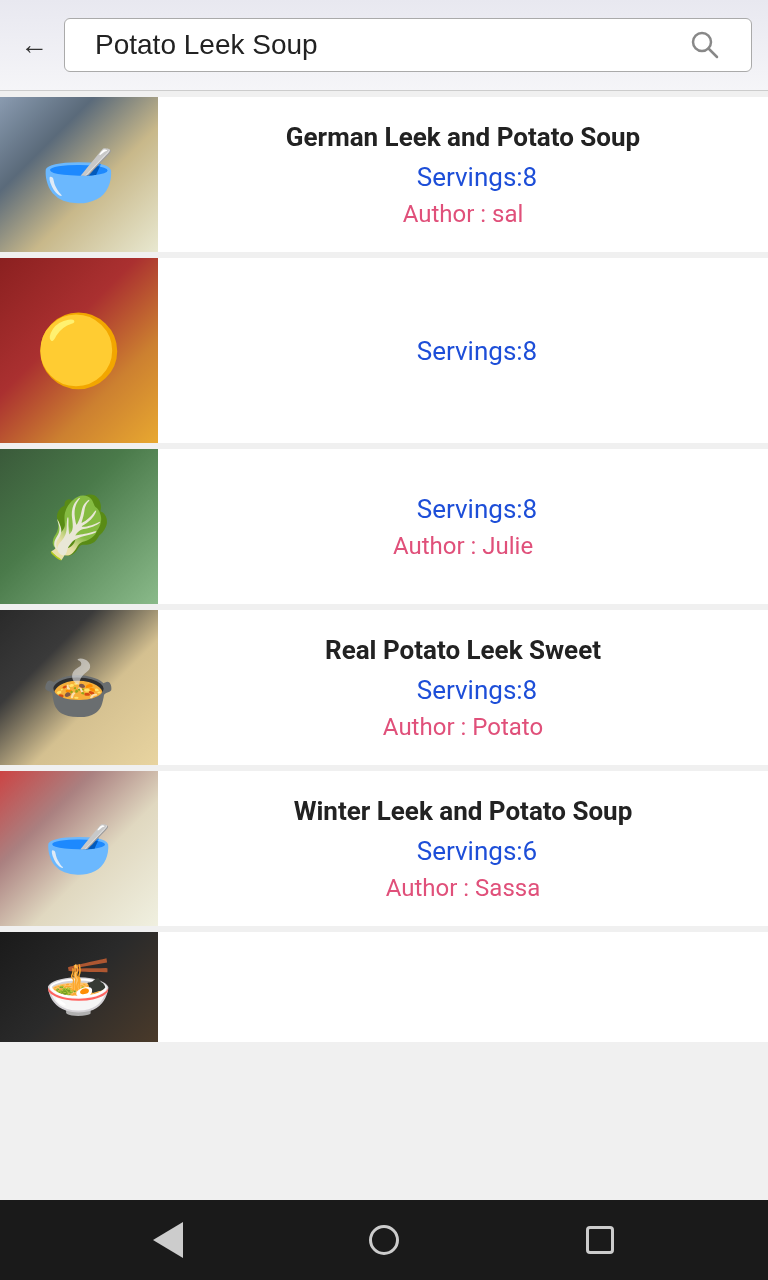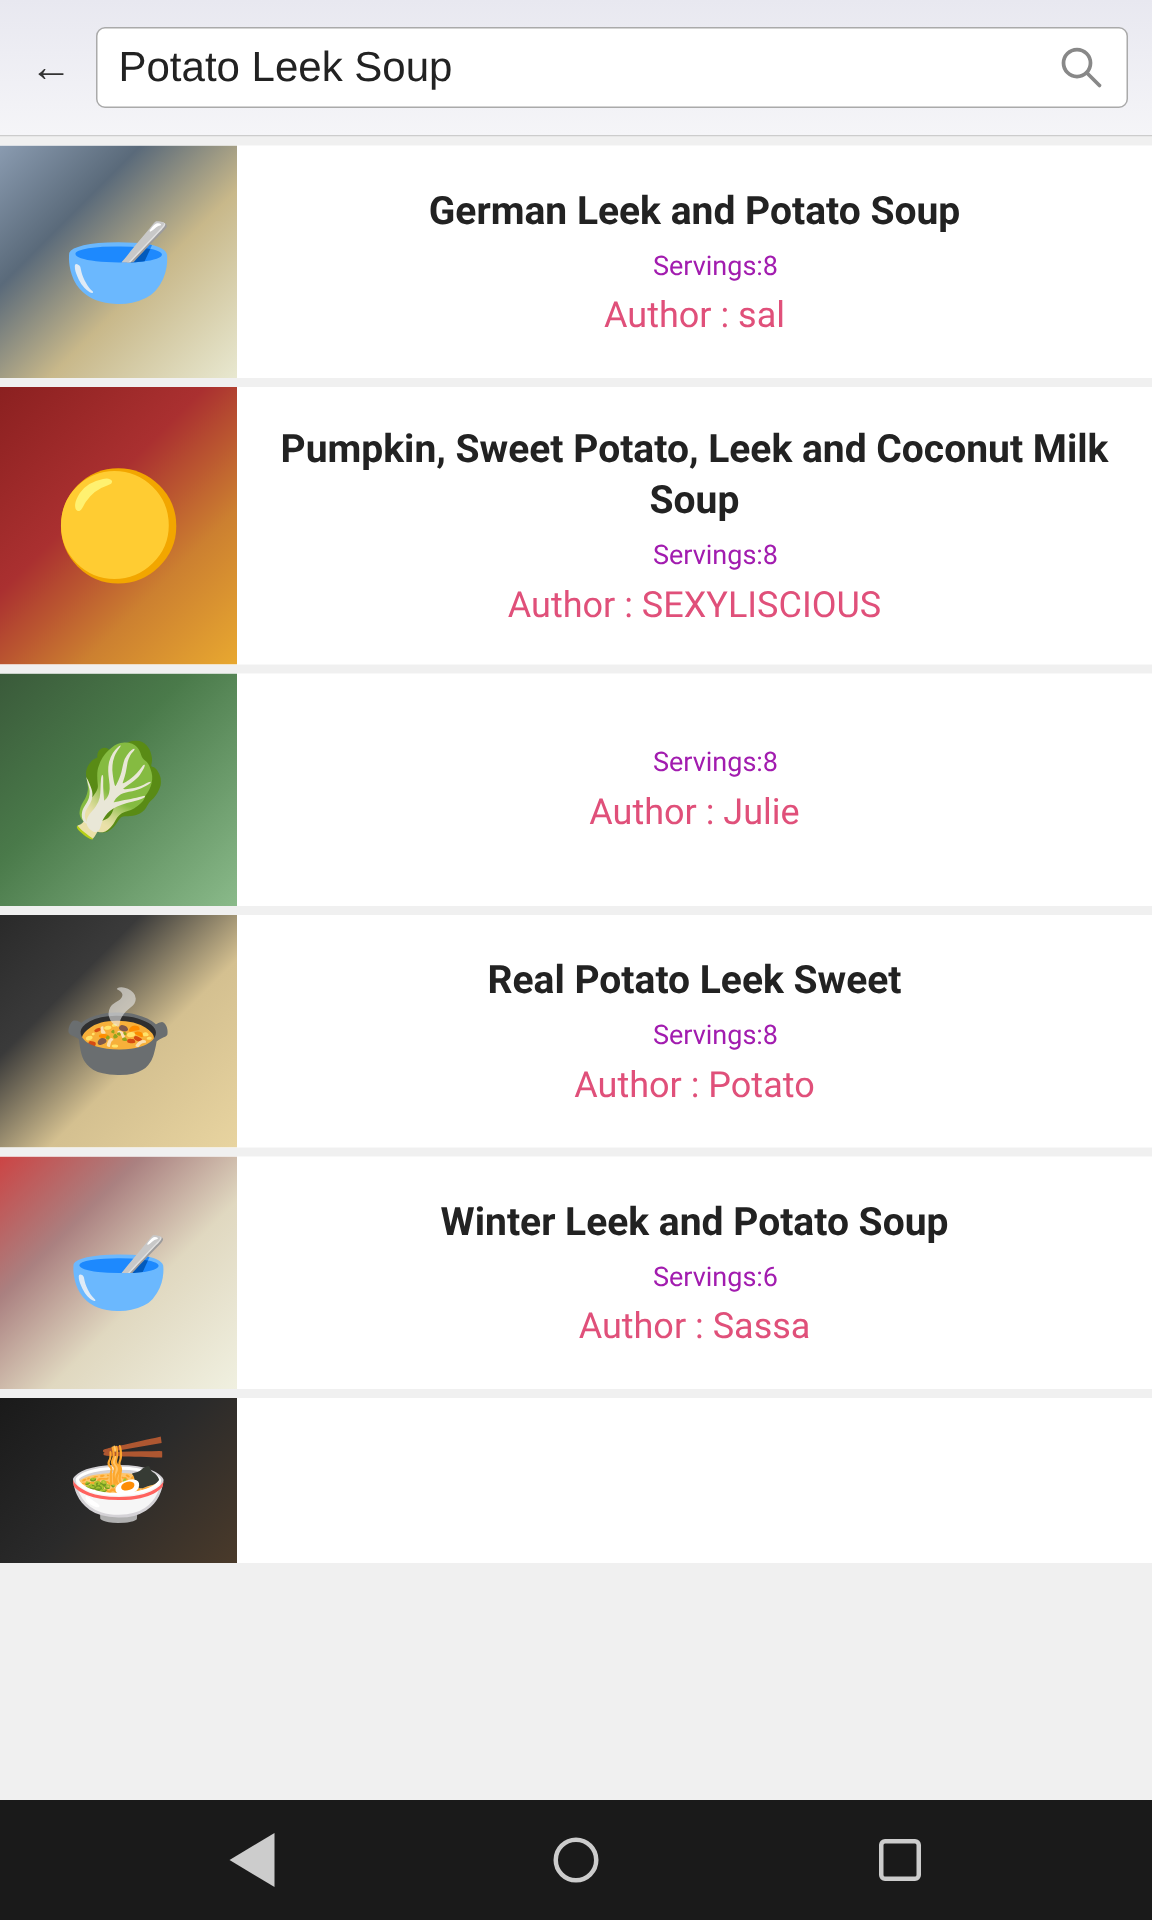--- a/index.html
+++ b/index.html
@@ -34,21 +34,21 @@
       line-height: 1;
     }
 
     .search-input-container {
       flex: 1;
       background: white;
       border: 1.5px solid #aaa;
       border-radius: 6px;
       display: flex;
       align-items: center;
-      padding: 10px 14px;
+      padding: 10px 30px;
     }
 
     .search-input {
       flex: 1;
       border: none;
       outline: none;
       font-size: 28px;
       color: #222;
       background: transparent;
     }
@@ -201,22 +201,22 @@
     }
 
     .recipe-title {
       font-size: 26px;
       font-weight: bold;
       color: #222;
       line-height: 1.3;
     }
 
     .recipe-servings {
-      font-size: 18px;
-      color: #a21caf;
+      font-size: 26px;
+      color: #1d4ed8;
       margin-left: 28px;
     }
 
     .recipe-author {
       font-size: 24px;
       color: #e0507a;
     }
 
     
     .nav-bar {
@@ -290,23 +290,21 @@
         <div class="recipe-title">German Leek and Potato Soup</div>
         <div class="recipe-servings">Servings:8</div>
         <div class="recipe-author">Author : sal</div>
       </div>
     </div>
     <div class="recipe-item">
       <div class="recipe-thumbnail">
         <div class="thumb-2"></div>
       </div>
       <div class="recipe-info">
-        <div class="recipe-title">Pumpkin, Sweet Potato, Leek and Coconut Milk Soup</div>
         <div class="recipe-servings">Servings:8</div>
-        <div class="recipe-author">Author : SEXYLISCIOUS</div>
       </div>
     </div>
     <div class="recipe-item">
       <div class="recipe-thumbnail">
         <div class="thumb-3"></div>
       </div>
       <div class="recipe-info">
         <div class="recipe-servings">Servings:8</div>
         <div class="recipe-author">Author : Julie</div>
       </div>

